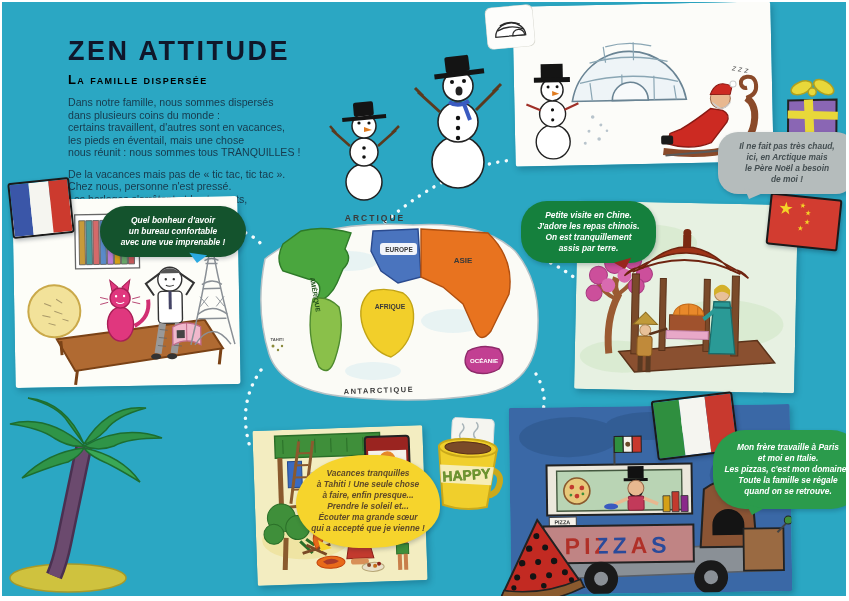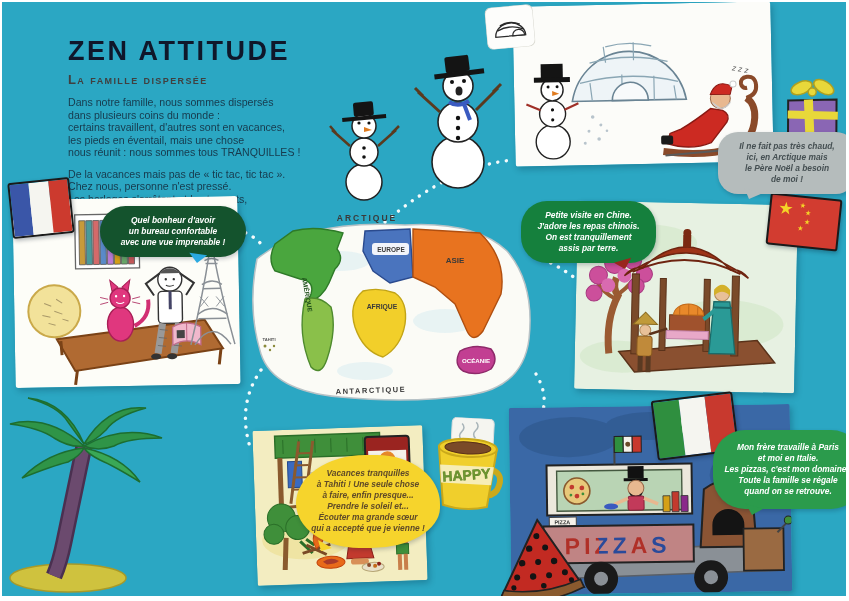--- a/index.html
+++ b/index.html
@@ -8,32 +8,32 @@
   .abs{position:absolute;}
   svg{display:block;}
 
   
   .dotted{position:absolute;left:0;top:0;z-index:1;}
   .dotted path{fill:none;stroke:#fff;stroke-width:3.4;stroke-linecap:round;stroke-dasharray:0.1 8.5;opacity:.95;}
 
   
   .header{position:absolute;left:66px;top:34px;width:274px;z-index:2;}
   .header h1{margin:0;font-size:27px;font-weight:bold;letter-spacing:2.5px;color:#0f172a;}
-  .header h2{margin:5px 0 0;font-size:13px;font-weight:bold;font-variant:small-caps;letter-spacing:1.4px;color:#404040;}
+  .header h2{margin:5px 0 0;font-size:13px;font-weight:bold;font-variant:small-caps;letter-spacing:1.4px;color:#000000;}
   .header p{margin:9px 0 0;font-size:10.6px;line-height:12.5px;color:#173a4d;}
   .ml{white-space:pre-line;}
 
   
   .paper{position:absolute;z-index:2;box-shadow:2px 3px 6px rgba(0,40,60,.28);border-radius:3px;}
   #scene-paris{left:12px;top:196px;width:225px;height:188px;transform:rotate(-1deg);}
   #scene-arctic{left:512px;top:2px;width:258px;height:160px;transform:rotate(-1.2deg);}
   #scene-china{left:574px;top:201px;width:220px;height:188px;transform:rotate(1.2deg);}
   #scene-tahiti{left:253px;top:426px;width:170px;height:155px;transform:rotate(-2deg);}
   #scene-pizza{left:508px;top:404px;width:281px;height:187px;transform:rotate(-0.8deg);}
-  #map{left:243px;top:197px;width:295px;height:208px;z-index:2;}
+  #map{left:251px;top:197px;width:295px;height:208px;z-index:2;}
   #igloo-card{left:484px;top:4px;width:48px;height:42px;transform:rotate(-5deg);z-index:3;}
   #snowman-left{left:322px;top:94px;width:80px;height:106px;z-index:2;}
   #snowman-right{left:404px;top:48px;width:106px;height:142px;z-index:2;}
   #palm{left:2px;top:392px;width:165px;height:200px;z-index:2;}
   #mug{left:428px;top:416px;width:78px;height:95px;transform:rotate(3deg);z-index:3;}
   #gift{left:779px;top:71px;width:62px;height:74px;z-index:3;}
   #pizza-slice{left:486px;top:512px;width:102px;height:92px;transform:rotate(-4deg);z-index:6;}
 
   
   .flag{position:absolute;display:flex;border:2.5px solid #1a1a1a;border-radius:3px;overflow:hidden;

